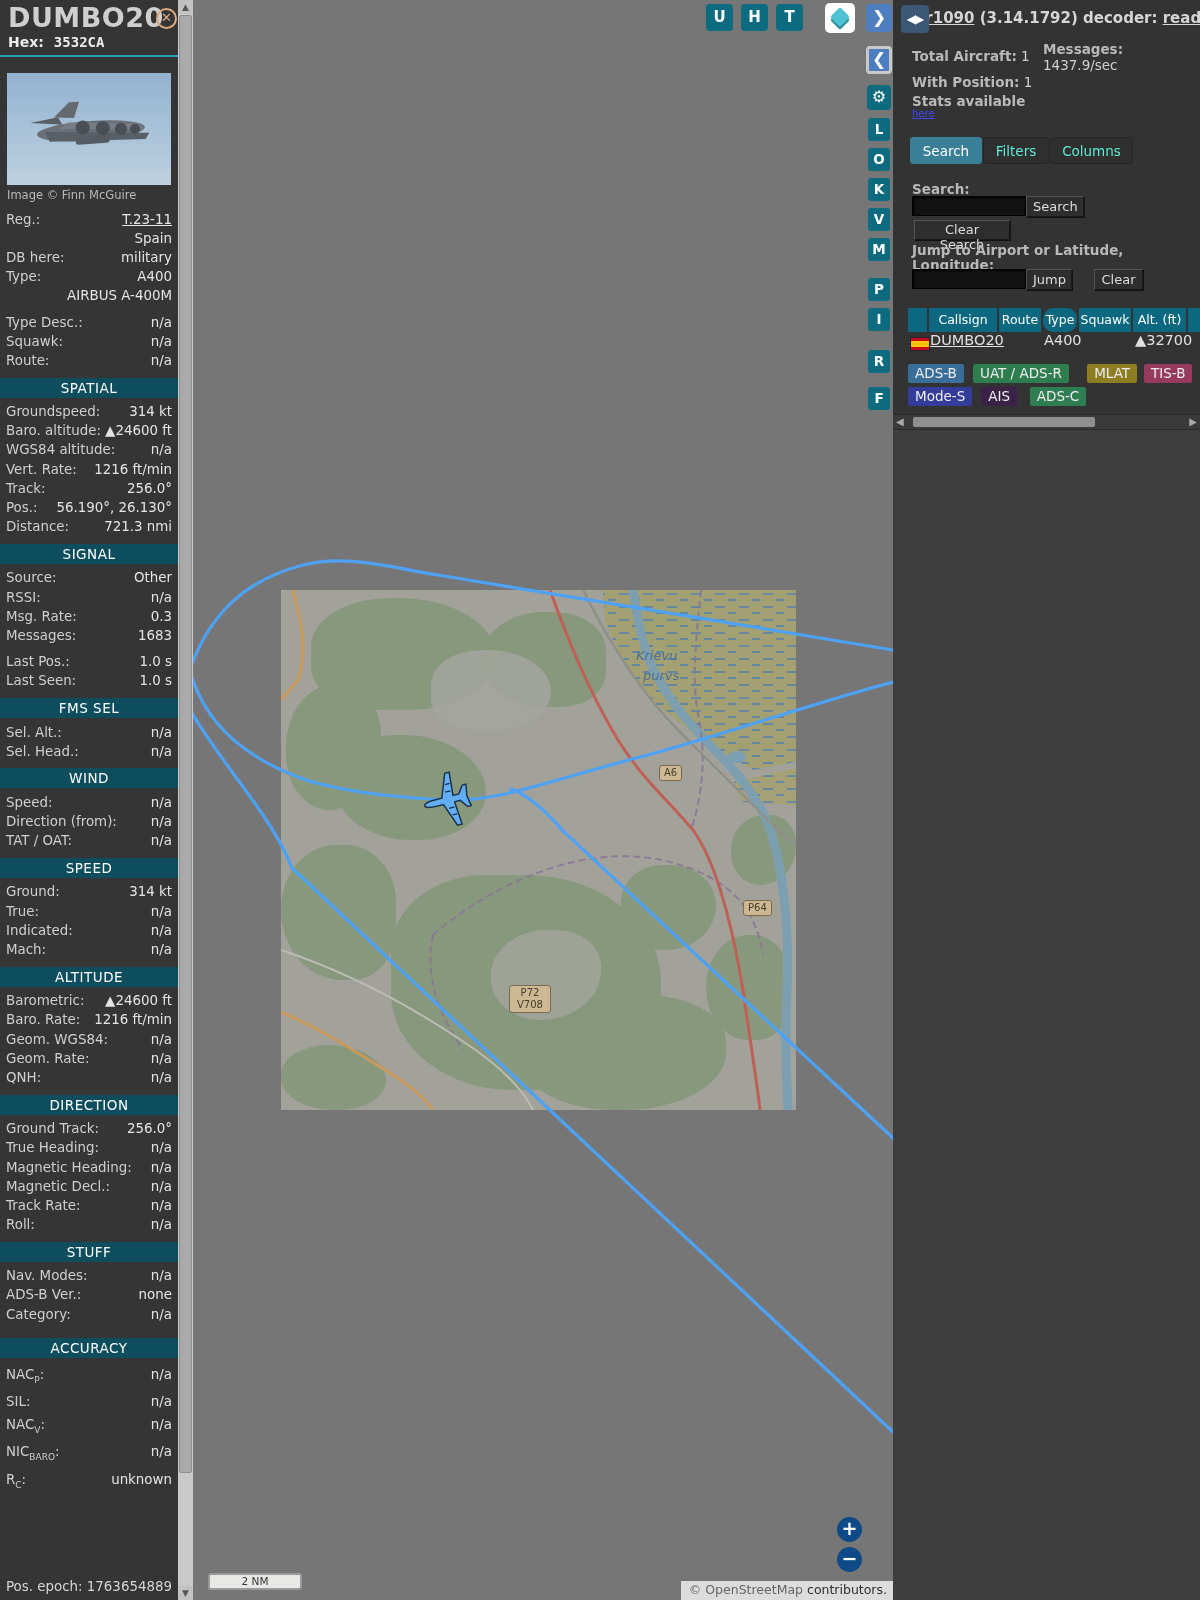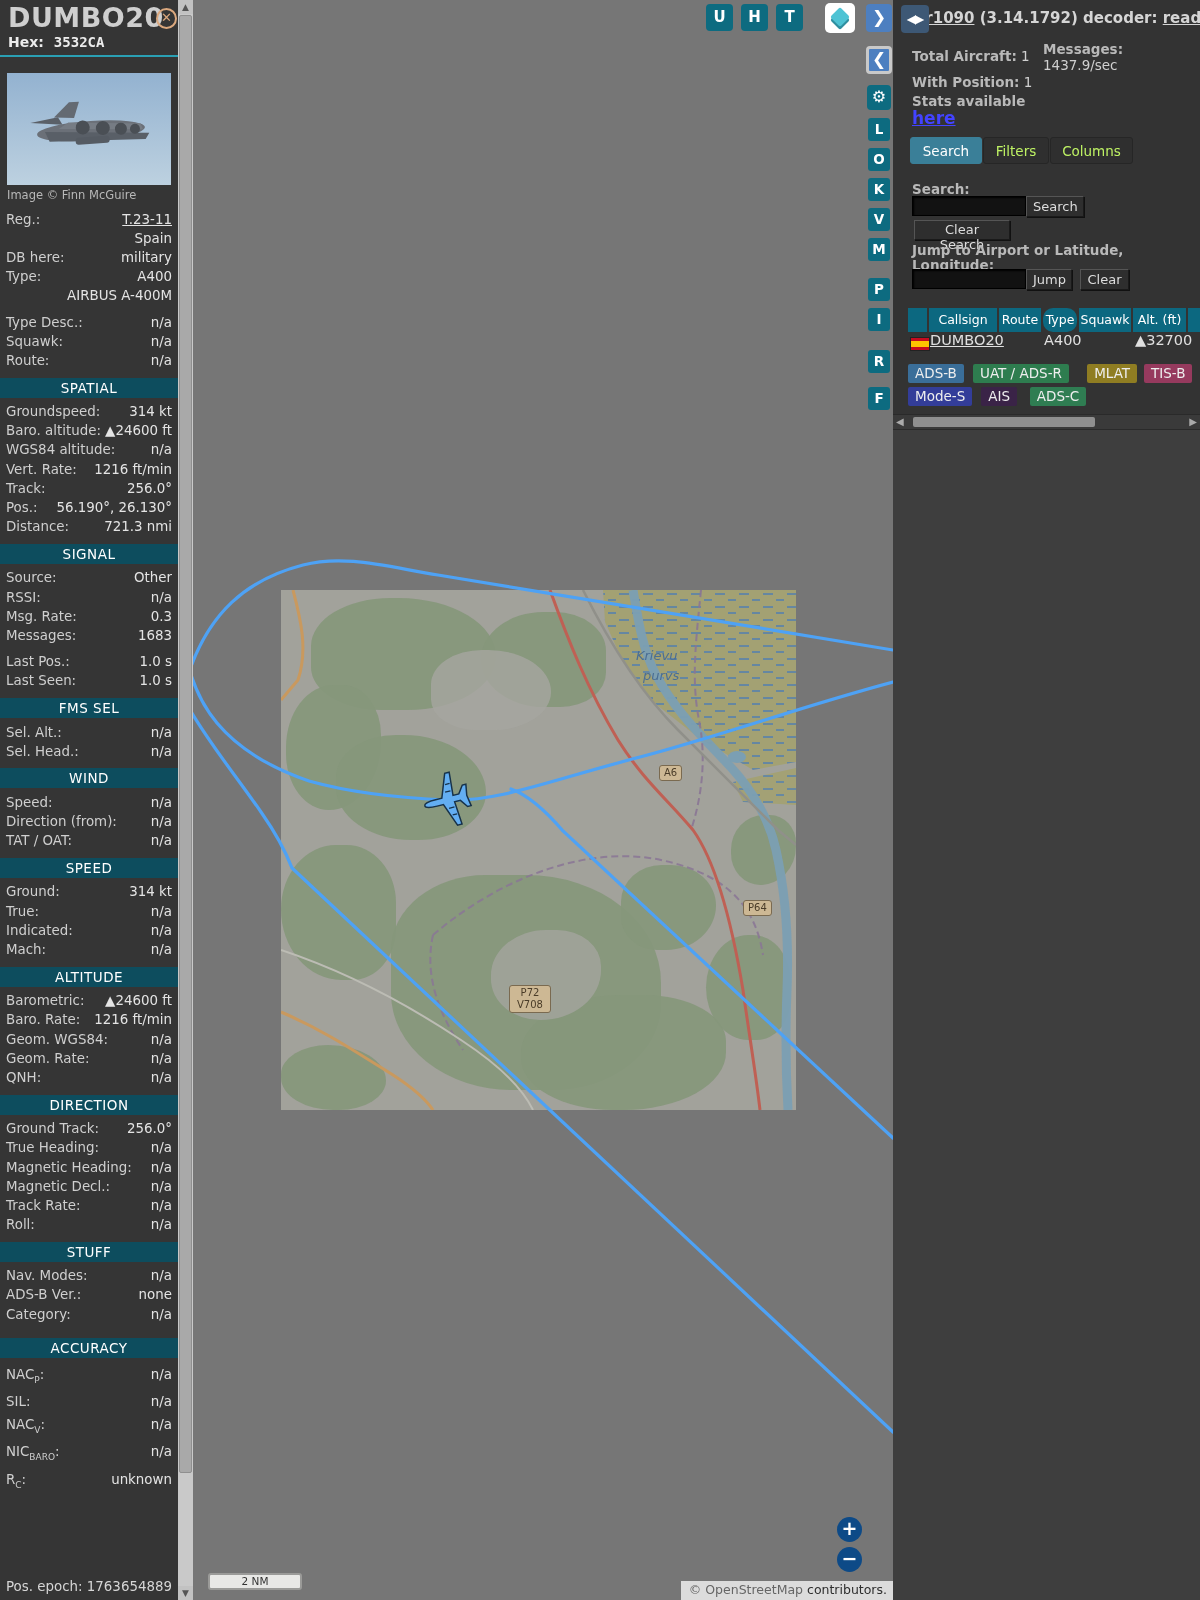--- a/index.html
+++ b/index.html
@@ -66,22 +66,22 @@
 
   
   #panel{position:absolute;left:893px;top:0;width:307px;height:1600px;background:#333;color:#d6d6d6;overflow:hidden;}
   #panel-lower{position:absolute;left:0;top:430px;width:307px;height:1170px;background:#3e3e3e;}
   #p-header{position:absolute;left:15px;top:9px;font-size:15px;font-weight:bold;color:#d5d5d5;white-space:nowrap;}
   #p-header .u{text-decoration:underline;}
   #collapse-btn{position:absolute;left:8px;top:5px;width:28px;height:28px;background:#3d5875;border-radius:4px;
     color:#fff;font-size:12px;text-align:center;line-height:28px;letter-spacing:-1px;cursor:pointer;}
   .pstat{position:absolute;font-size:13.5px;color:#d0d0d0;white-space:nowrap;}
   .pstat b{color:#b9b9b9;}
-  #p-here{position:absolute;left:19px;top:108px;color:#4343ff;font-weight:bold;font-size:17px;text-decoration:underline;cursor:pointer;}
-  .ptab{position:absolute;top:137px;height:27px;background:#2f2f2f;color:#bef264;font-size:13.5px;
+  #p-here{position:absolute;left:19px;top:108px;color:#4343ff;font-weight:normal;font-size:10px;text-decoration:underline;cursor:pointer;}
+  .ptab{position:absolute;top:137px;height:27px;background:#2f2f2f;color:#5eead4;font-size:13.5px;
     text-align:center;line-height:27px;border-radius:3px;border:1px solid #262626;box-sizing:border-box;cursor:pointer;}
   .ptab.active{background:#3a7f98;color:#fff;border-color:#3a7f98;}
   .plabel{position:absolute;font-size:13.5px;font-weight:bold;color:#b9b9b9;white-space:nowrap;}
   .pinput{position:absolute;width:106px;height:18px;background:#121212;border:1px solid #000;
     box-shadow:inset 1px 1px 2px #000;color:#eee;font-size:12px;padding:0 3px;}
   .pbtn{position:absolute;background:#2e2e2e;border:1px solid #1a1a1a;border-top-color:#555;border-left-color:#555;
     box-shadow:1px 1px 0 #111;color:#ddd;font-size:13px;text-align:center;cursor:pointer;
     font-family:"DejaVu Sans","Liberation Sans",sans-serif;}
   .thcell{position:absolute;top:308px;height:24px;background:#0c6880;color:#fff;font-size:12.5px;
     text-align:center;line-height:24px;box-sizing:border-box;cursor:pointer;}
@@ -509,21 +509,21 @@
       </div>
 
     <div class="plabel" style="left:19px;top:181px;">Search:</div>
     <input class="pinput" style="left: 19px; top: 196px;" value="">
     <button class="pbtn" style="left:133px;top:196px;width:58px;height:21px;">Search</button>
     <button class="pbtn" style="left:21px;top:220px;width:96px;height:20px;">Clear Search</button>
     <div class="plabel" style="left:19px;top:242px;">Jump to Airport or Latitude,</div>
     <div class="plabel" style="left:19px;top:257px;">Longitude:</div>
     <input class="pinput" style="left: 19px; top: 269px;" value="">
     <button class="pbtn" style="left:133px;top:269px;width:46px;height:21px;">Jump</button>
-    <button class="pbtn" style="left:187px;top:269px;width:49px;height:21px;">Clear</button>
+    <button class="pbtn" style="left:201px;top:269px;width:49px;height:21px;">Clear</button>
 
     <div id="p-table-head">
         <div class="thcell" style="left: 15px; width: 19px;"></div>
         <div class="thcell" style="left: 36px; width: 68px;">Callsign</div>
         <div class="thcell" style="left: 106px; width: 42px;">Route</div>
         <div class="thcell" style="left: 150px; width: 34px; border-radius: 10px;">Type</div>
         <div class="thcell" style="left: 186px; width: 52px; text-align: center;">Squawk</div>
         <div class="thcell" style="left: 240px; width: 53px;">Alt. (ft)</div>
         <div class="thcell" style="left: 295px; width: 42px;">S</div>
       </div>

